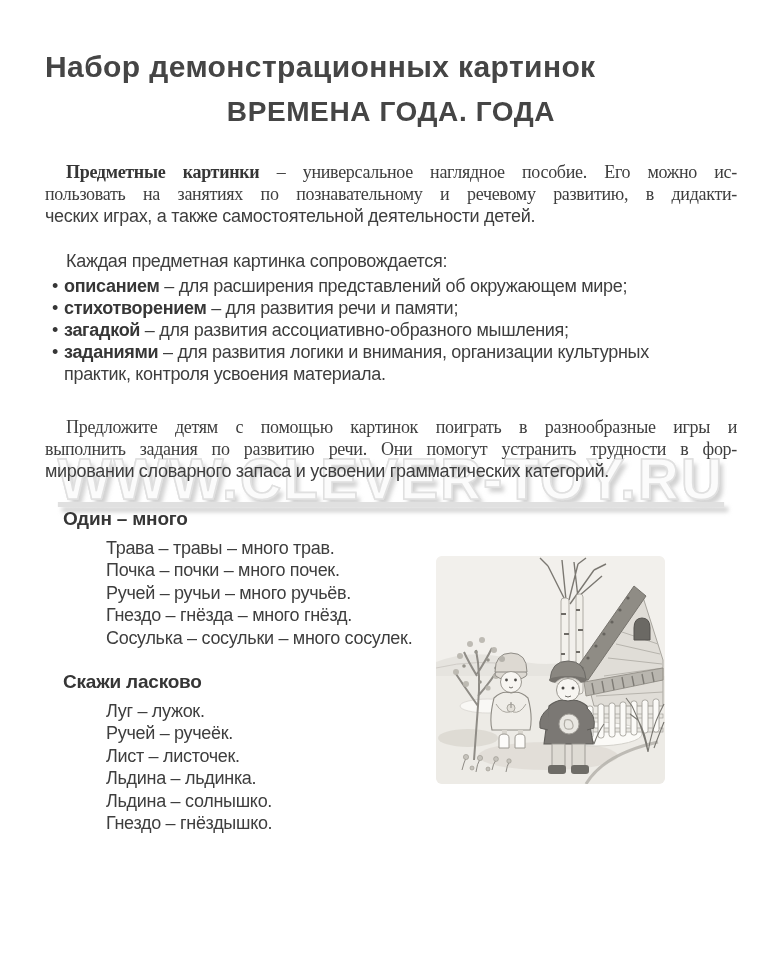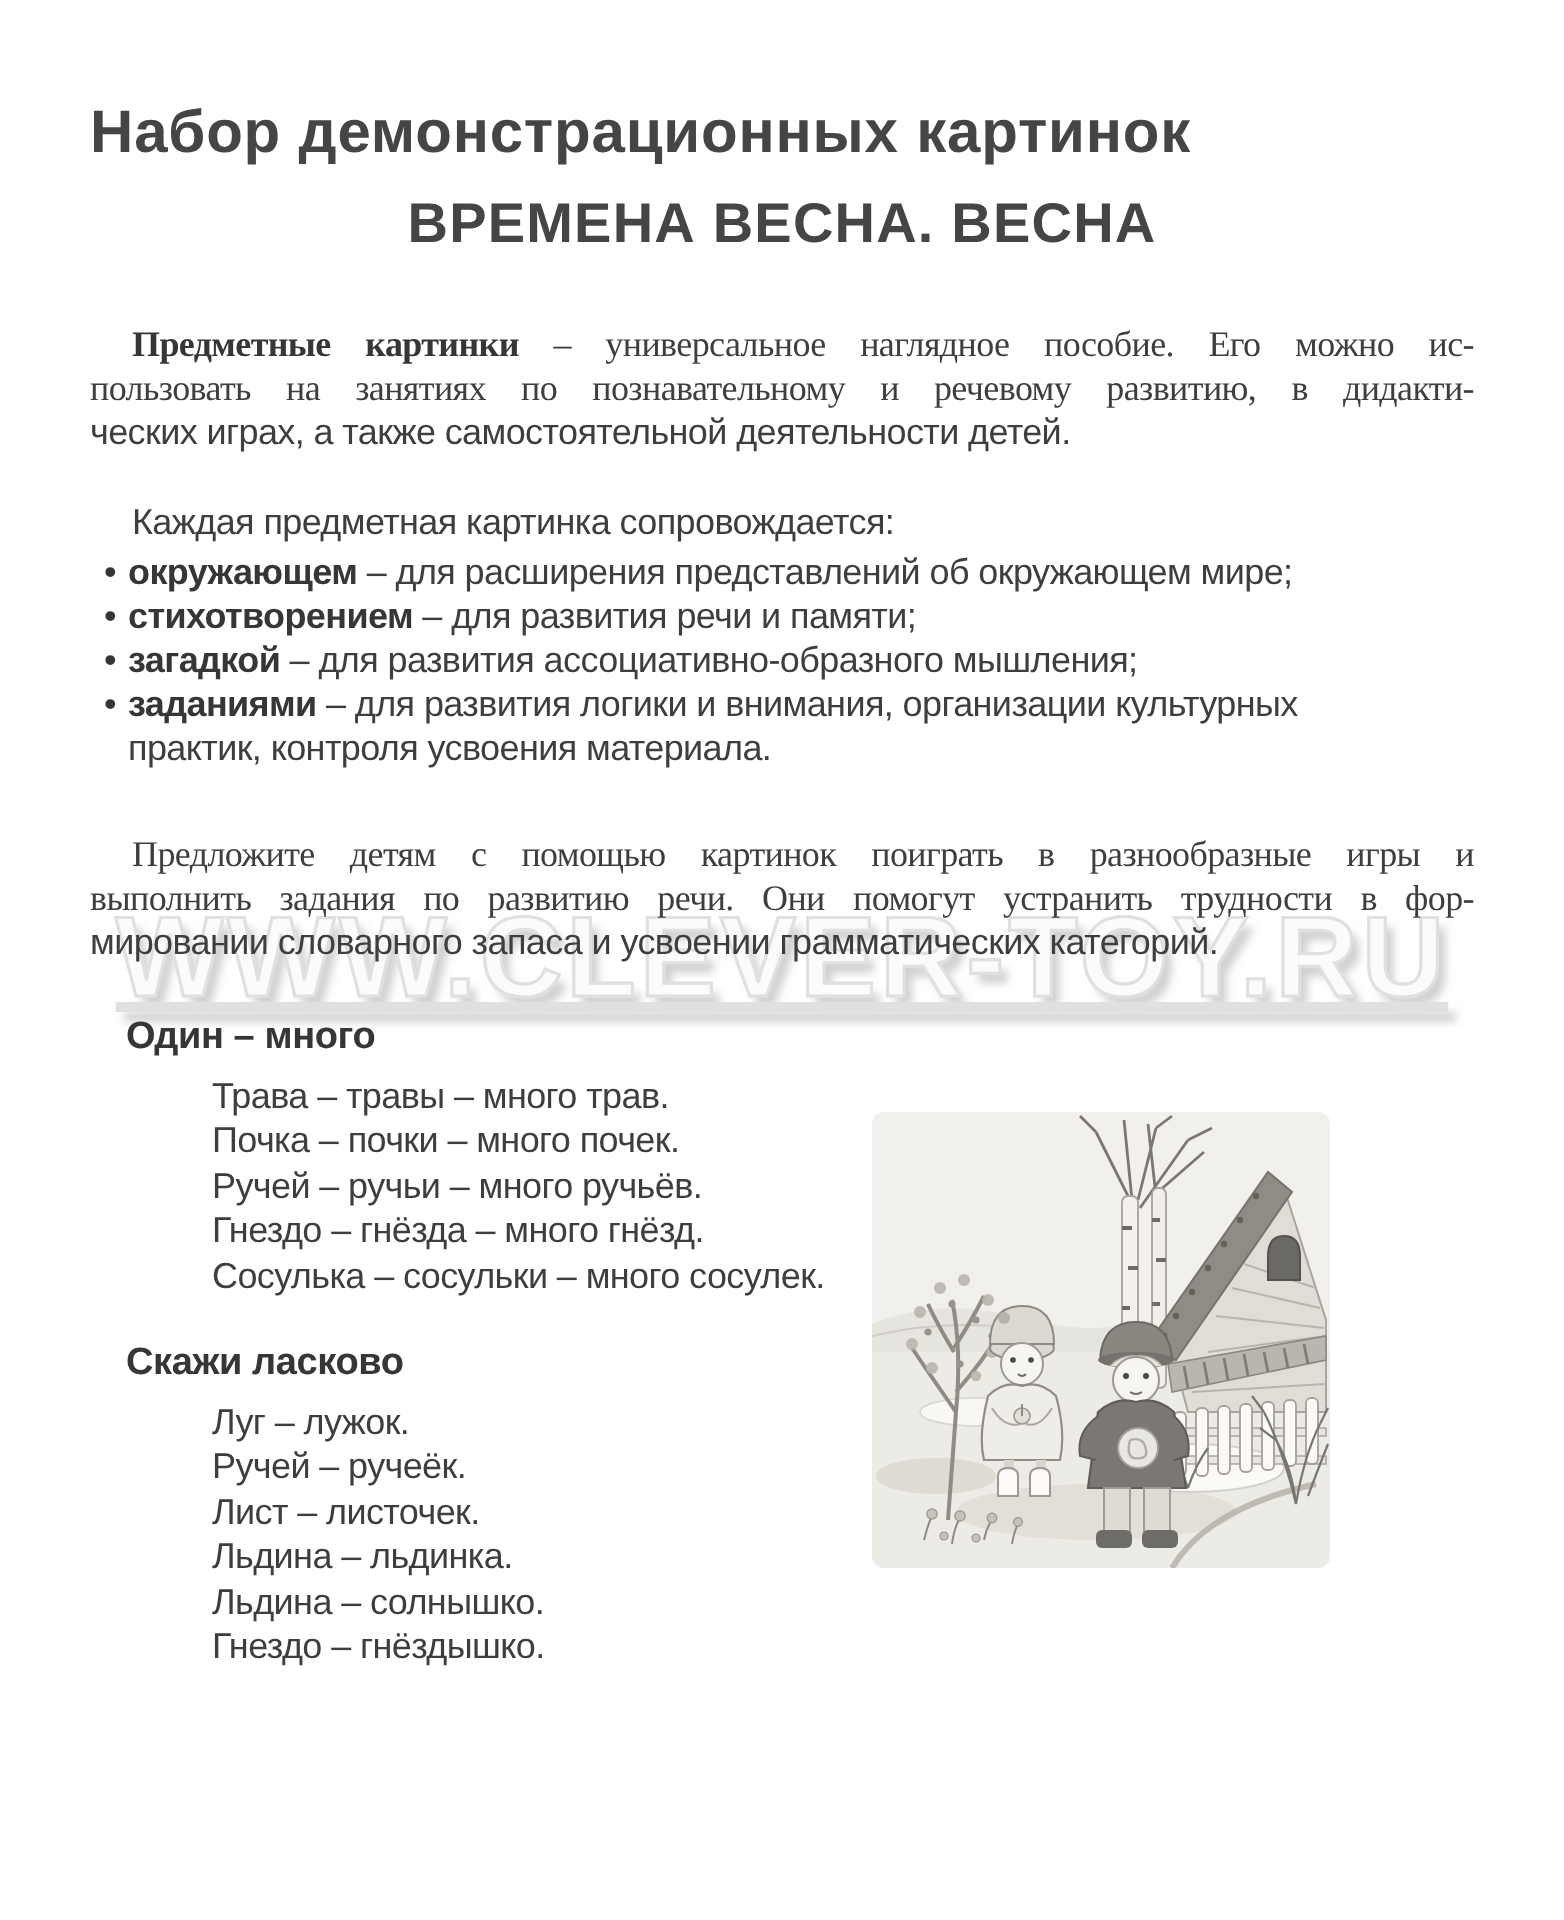--- a/index.html
+++ b/index.html
@@ -64,32 +64,32 @@
 </head>
 <body>
 
 <div class="page">
 
   <div class="watermark">WWW.CLEVER-TOY.RU</div>
 
   <div class="content">
 
     <h1 class="title">Набор демонстрационных картинок</h1>
-    <h2 class="subtitle">ВРЕМЕНА ВЕСНА. ВЕСНА</h2>
+    <h2 class="subtitle">ВРЕМЕНА ГОДА. ГОДА</h2>
 
     <div class="intro bodytext">
       <div class="jline indent"><b>Предметные картинки</b><span> – универсальное наглядное пособие. Его можно ис-</span></div>
       <div class="jline">пользовать на занятиях по познавательному и речевому развитию, в дидакти-</div>
       <div>ческих играх, а также самостоятельной деятельности детей.</div>
     </div>
 
     <div class="accompany bodytext">
       <div class="indent">Каждая предметная картинка сопровождается:</div>
       <div class="bullets">
-        <div class="bullet-item"><b>окружающем</b><span> – для расширения представлений об окружающем мире;</span></div>
+        <div class="bullet-item"><b>описанием</b><span> – для расширения представлений об окружающем мире;</span></div>
         <div class="bullet-item"><b>стихотворением</b><span> – для развития речи и памяти;</span></div>
         <div class="bullet-item"><b>загадкой</b><span> – для развития ассоциативно-образного мышления;</span></div>
         <div class="bullet-item"><b>заданиями</b><span> – для развития логики и внимания, организации культурных</span></div>
         <div class="bullet-cont">практик, контроля усвоения материала.</div>
       </div>
     </div>
 
     <div class="suggest bodytext">
       <div class="jline indent">Предложите детям с помощью картинок поиграть в разнообразные игры и</div>
       <div class="jline">выполнить задания по развитию речи. Они помогут устранить трудности в фор-</div>

